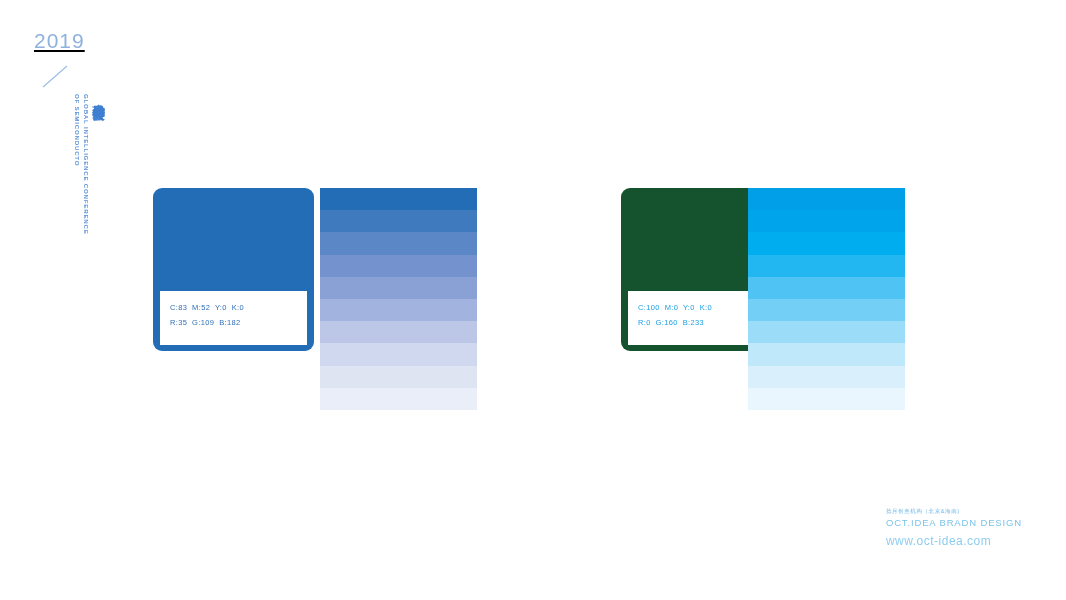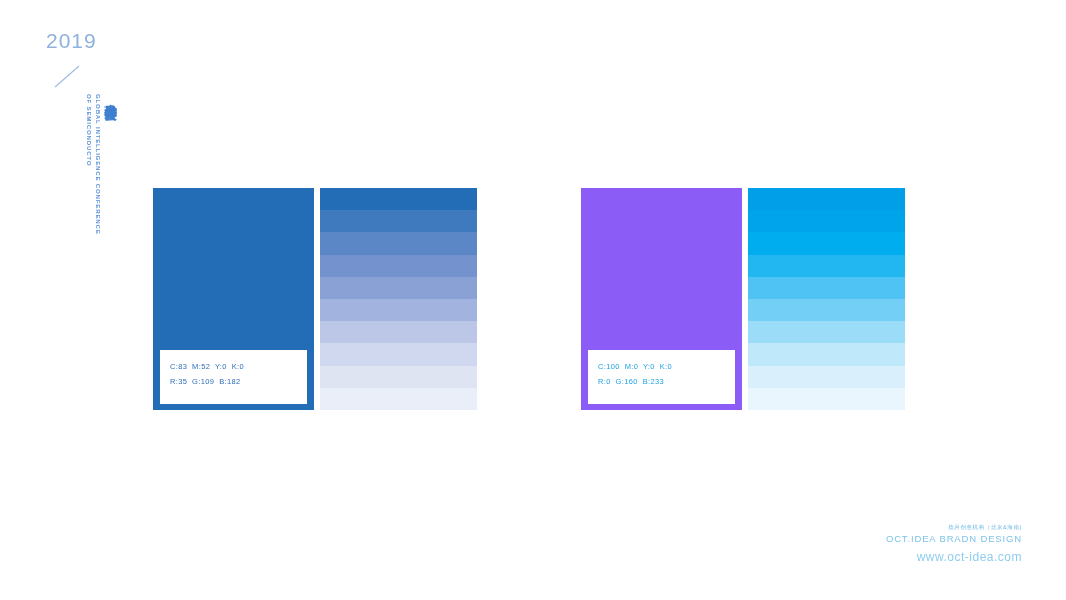--- a/index.html
+++ b/index.html
@@ -12,24 +12,25 @@
     height: 600px;
     position: relative;
     overflow: hidden;
     font-family: "Liberation Sans", sans-serif;
     -webkit-font-smoothing: antialiased;
   }
 
   
   #brand-lockup {
     position: absolute;
-    left: 46px;
+    left: 34px;
     top: 30px;
     width: 110px;
     height: 210px;
+    text-decoration: underline;
   }
   #year-label {
     font-size: 21px;
     letter-spacing: 1px;
     color: #8fb2dd;
     font-family: "Liberation Sans", sans-serif;
     line-height: 1;
   }
   #brand-slash {
     position: absolute;
@@ -75,22 +76,23 @@
     top: 188px;
   }
   #palette-group-primary { left: 153px; }
   #palette-group-secondary { left: 581px; }
 
   .solid-swatch {
     position: absolute;
     left: 0;
     top: 0;
     width: 161px;
-    height: 222px;
+    height: 163px;
     box-sizing: border-box;
+    border-radius: 9px;
   }
   .swatch-info-box {
     position: absolute;
     left: 7px;
     right: 7px;
     bottom: 6px;
     height: 54px;
     background: #ffffff;
     box-sizing: border-box;
     padding: 10px 0 0 10px;
@@ -117,22 +119,22 @@
   #palette-group-secondary .gradient-strip { left: 167px; }
   .gradient-band {
     flex: 1 1 0;
     width: 100%;
   }
 
   
   #footer-credit {
     position: absolute;
     right: 44px;
-    bottom: 34px;
-    text-align: right;
+    bottom: 50px;
+    text-align: left;
   }
   #footer-agency-cn {
     font-size: 5.5px;
     letter-spacing: 0.6px;
     color: #6fb9e8;
     line-height: 1.6;
     white-space: nowrap;
   }
   #footer-brand-en {
     font-size: 9.5px;
@@ -184,21 +186,21 @@
       <div class="gradient-band" style="background: rgb(138, 161, 214);"></div>
       <div class="gradient-band" style="background: rgb(163, 179, 223);"></div>
       <div class="gradient-band" style="background: rgb(188, 199, 231);"></div>
       <div class="gradient-band" style="background: rgb(208, 216, 239);"></div>
       <div class="gradient-band" style="background: rgb(223, 228, 243);"></div>
       <div class="gradient-band" style="background: rgb(234, 238, 248);"></div>
     </div>
 </div>
 
 <div class="palette-group" id="palette-group-secondary">
-  <div class="solid-swatch" style="background: #8b5cf6;">
+  <div class="solid-swatch" style="background: #14532d; margin-left: 40px;">
     <div class="swatch-info-box">
       <div class="swatch-info-line">C:100  M:0  Y:0  K:0</div>
       <div class="swatch-info-line">R:0  G:160  B:233</div>
     </div>
   </div>
   <div class="gradient-strip">
       <div class="gradient-band" style="background: rgb(0, 159, 232);"></div>
       <div class="gradient-band" style="background: rgb(0, 164, 234);"></div>
       <div class="gradient-band" style="background: rgb(0, 174, 239);"></div>
       <div class="gradient-band" style="background: rgb(34, 183, 241);"></div>

